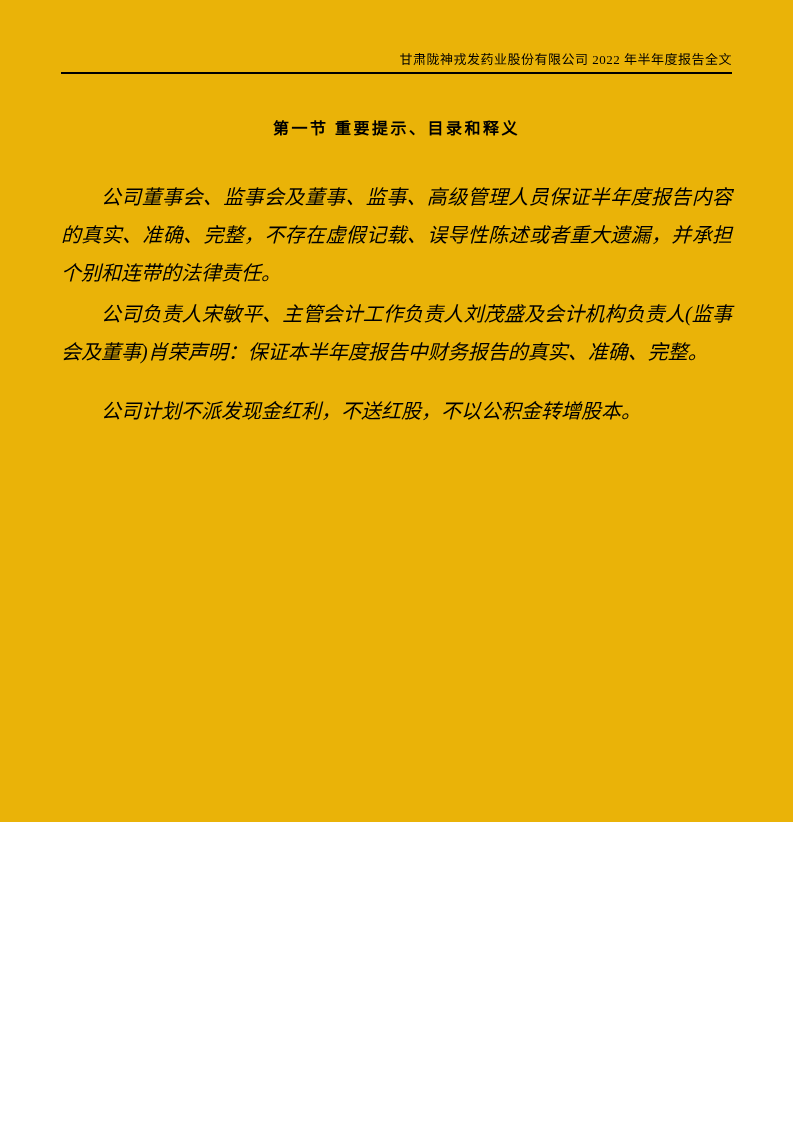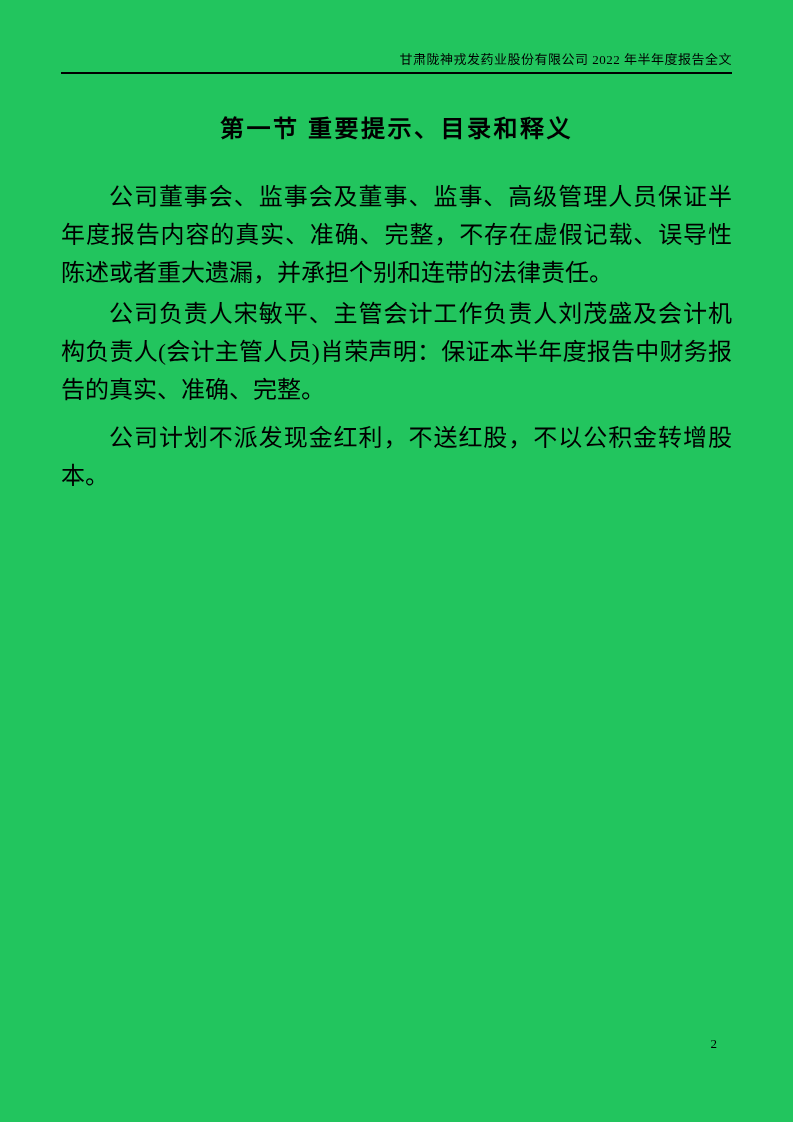--- a/index.html
+++ b/index.html
@@ -3,61 +3,62 @@
 <meta charset="utf-8">
 <style>
   html, body {
     margin: 0;
     padding: 0;
     background: #ffffff;
   }
   .page {
     position: relative;
     width: 793px;
-    height: 1122px;
-    background: #22c55e;
+    height: 822px;
+    background: #eab308;
     color: #000000;
     font-family: "Liberation Serif", "DejaVu Serif", serif;
     overflow: hidden;
     box-sizing: border-box;
   }
   .content {
     margin: 0 61px;
     width: 671px;
   }
   .header {
     padding-top: 52px;
     padding-bottom: 5px;
     border-bottom: 2px solid #000000;
     text-align: right;
     font-size: 13px;
     letter-spacing: 0.5px;
     line-height: 15px;
   }
   .title {
     margin: 40px 0 0 0;
-    font-size: 24px;
+    font-size: 16px;
     font-weight: bold;
     text-align: center;
     letter-spacing: 2.5px;
     line-height: 30px;
   }
   .body-text {
     margin-top: 34px;
-    font-size: 24px;
+    font-size: 20px;
     line-height: 38px;
     text-align: justify;
+    font-style: italic;
   }
   .body-text p {
     margin: 0;
     text-indent: 2em;
   }
   .body-text p.gap-sm { margin-top: 3px; }
   .body-text p.gap-lg { margin-top: 17px; }
-  .body-text p.gap-md { margin-top: 10px; }
+  .body-text p.gap-md { margin-top: 21px; }
   .page-number {
     position: absolute;
     top: 1036px;
     right: 76px;
     font-size: 13px;
     line-height: 16px;
   }
 </style>
 </head>
 <body>
@@ -66,20 +67,20 @@
   <div class="content">
 
     <div class="header">
       <span>甘肃陇神戎发药业股份有限公司 2022 年半年度报告全文</span>
     </div>
 
     <h1 class="title">第一节 重要提示、目录和释义</h1>
 
     <div class="body-text">
       <p>公司董事会、监事会及董事、监事、高级管理人员保证半年度报告内容的真实、准确、完整，不存在虚假记载、误导性陈述或者重大遗漏，并承担个别和连带的法律责任。</p>
-      <p class="gap-sm">公司负责人宋敏平、主管会计工作负责人刘茂盛及会计机构负责人(会计主管人员)肖荣声明：保证本半年度报告中财务报告的真实、准确、完整。</p>
+      <p class="gap-sm">公司负责人宋敏平、主管会计工作负责人刘茂盛及会计机构负责人(监事会及董事)肖荣声明：保证本半年度报告中财务报告的真实、准确、完整。</p>
       <p class="gap-md">公司计划不派发现金红利，不送红股，不以公积金转增股本。</p>
     </div>
 
   </div>
 
   <div class="page-number">2</div>
 </div>
 
 </body></html>

